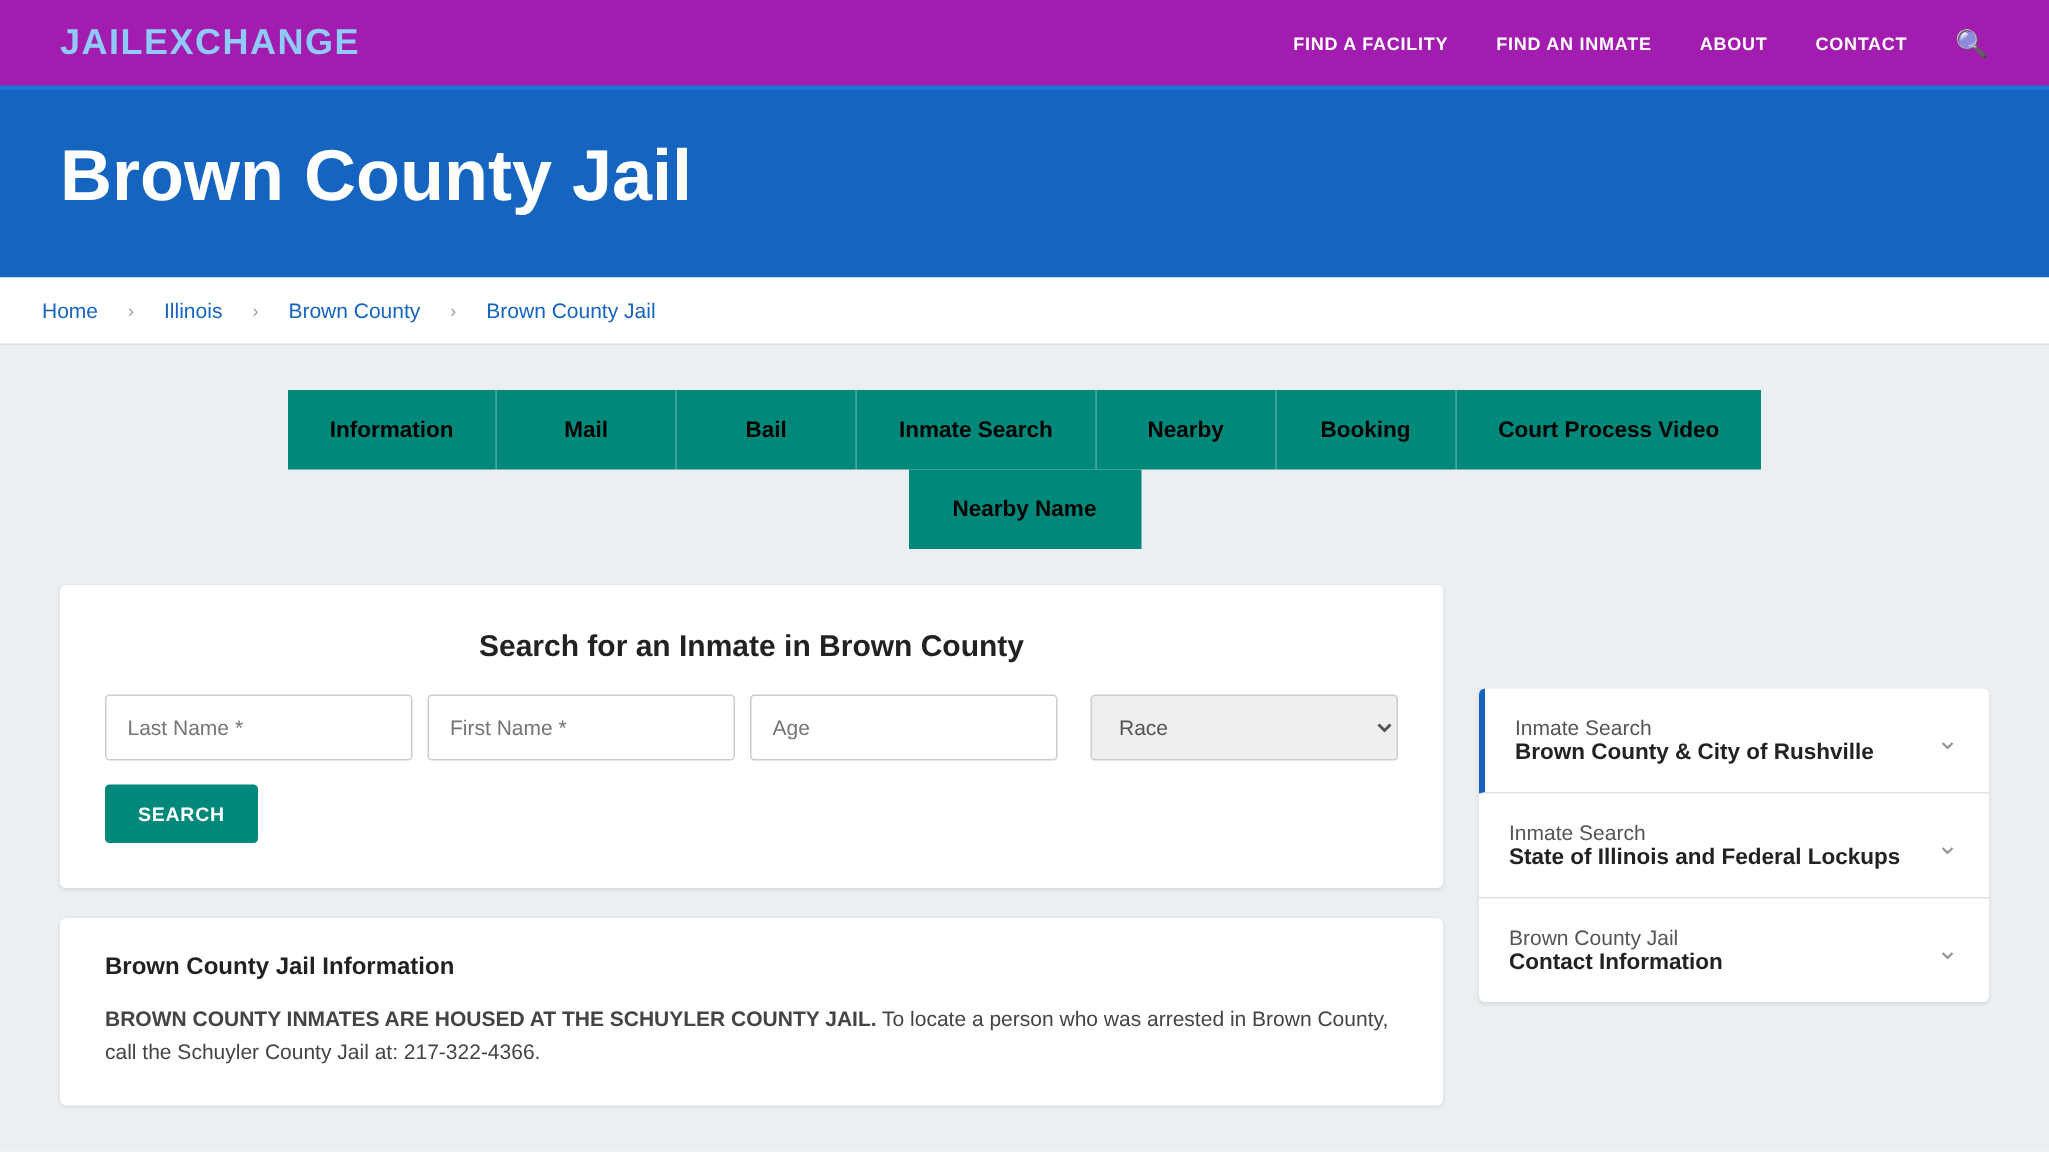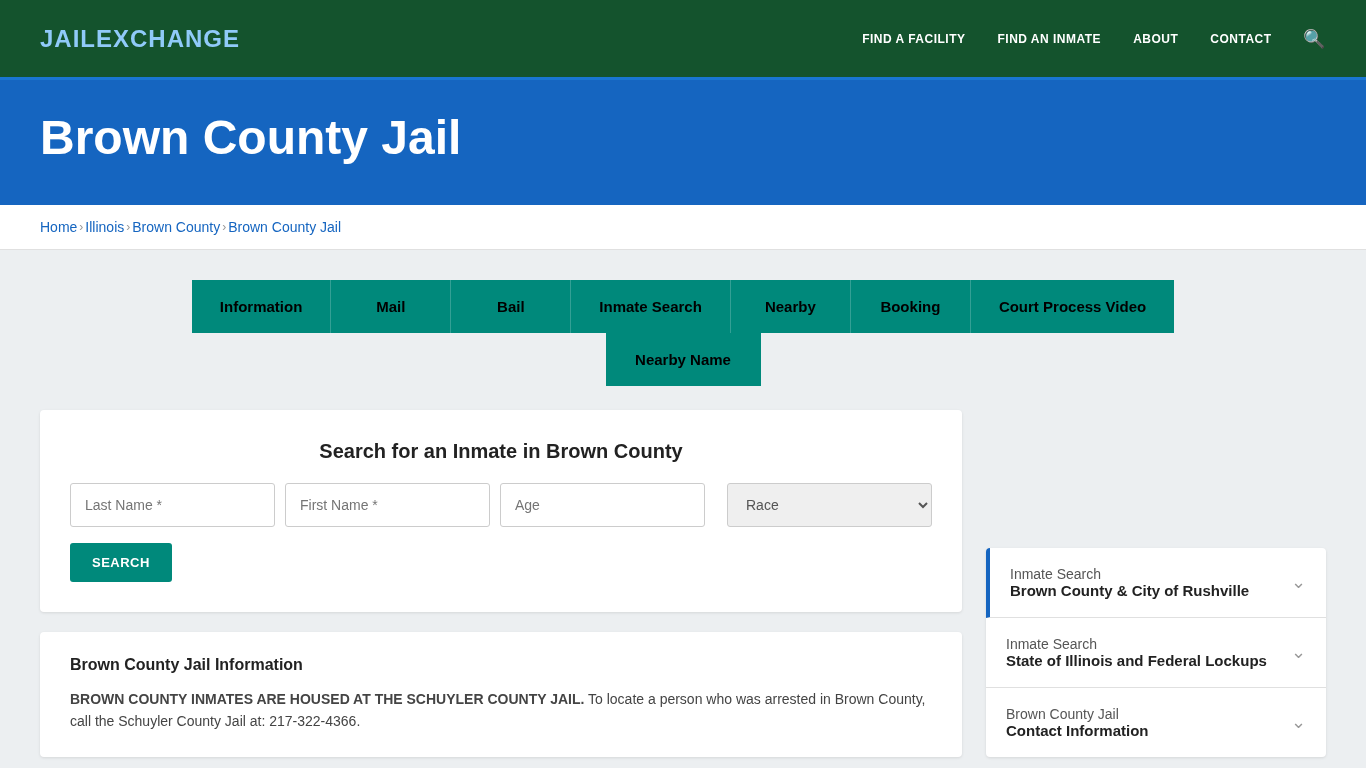--- a/index.html
+++ b/index.html
@@ -1,25 +1,25 @@
 <!DOCTYPE html>
 <html><head>
   <meta charset="utf-8">
   <style>
     * { margin: 0; padding: 0; box-sizing: border-box; }
     body { font-family: Arial, sans-serif; background: #f0f2f5; color: #333; }
 
     
     .header {
-      background: #14532d;
+      background: #a21caf;
       display: flex;
       align-items: center;
       justify-content: space-between;
       padding: 0 40px;
-      height: 80px;
+      height: 60px;
       border-bottom: 3px solid #1976d2;
     }
     .logo {
       font-size: 24px;
       font-weight: 900;
       color: white;
       letter-spacing: 1px;
     }
     .logo span {
       color: #90caf9;
@@ -50,25 +50,25 @@
     }
     .hero h1 {
       color: white;
       font-size: 48px;
       font-weight: 700;
     }
 
     
     .breadcrumb {
       background: white;
-      padding: 14px 40px;
+      padding: 14px 28px;
       border-bottom: 1px solid #e0e0e0;
       display: flex;
       align-items: center;
-      gap: 2px;
+      gap: 20px;
       font-size: 14px;
     }
     .breadcrumb a {
       color: #1565c0;
       text-decoration: none;
       cursor: pointer;
     }
     .breadcrumb-sep {
       color: #999;
       font-size: 12px;
@@ -100,21 +100,21 @@
       margin-top: 0;
     }
     .tab-row-2 .tab-btn {
       min-width: 155px;
     }
 
     
     .main-layout {
       display: flex;
       gap: 24px;
-      align-items: flex-end;
+      align-items: center;
     }
 
     
     .left-panel {
       flex: 1;
       display: flex;
       flex-direction: column;
       gap: 20px;
     }
 

